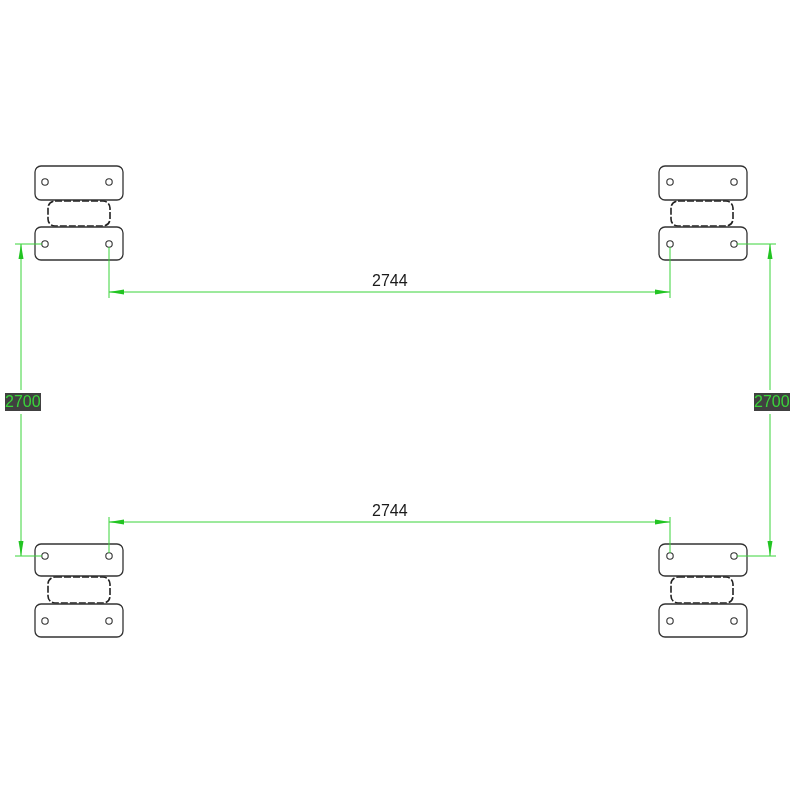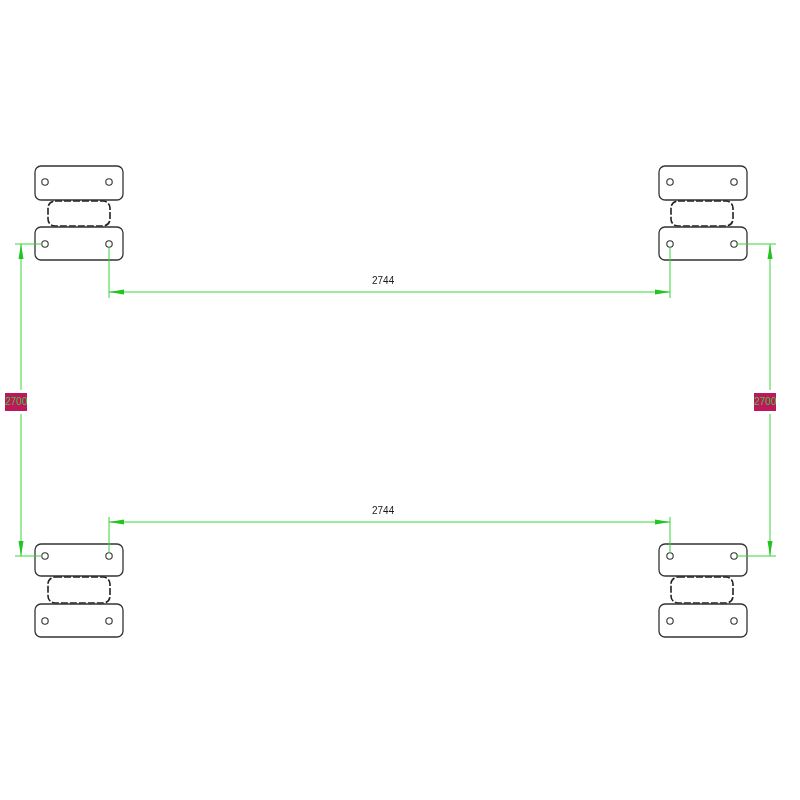--- a/index.html
+++ b/index.html
@@ -3,23 +3,23 @@
   <meta charset="utf-8">
   <style>
     html, body { margin: 0; padding: 0; background: #ffffff; }
     body { width: 800px; height: 800px; overflow: hidden; position: relative; font-family: "Liberation Sans", sans-serif; }
     svg { position: absolute; left: 0; top: 0; }
     .plate { fill: #ffffff; stroke: #333333; stroke-width: 1.3; }
     .hole { fill: #ffffff; stroke: #333333; stroke-width: 1.1; }
     .cushion { fill: #ffffff; stroke: #222222; stroke-width: 1.6; stroke-dasharray: 7 2; }
     .dim { stroke: #3ad43a; stroke-width: 1; fill: none; }
     .arrow { fill: #22c422; }
-    .lbl { position: absolute; font-size: 10px; line-height: 14px; white-space: nowrap; }
+    .lbl { position: absolute; font-size: 16px; line-height: 14px; white-space: nowrap; }
     .lbl.black { color: #1a1a1a; }
-    .lbl.green { color: #3ad43a; background: #be185d; padding: 2px 0; }
+    .lbl.green { color: #3ad43a; background: #404040; padding: 2px 0; }
   </style>
 </head>
 <body>
 
 <svg width="800" height="800" viewBox="0 0 800 800">
 
   <g>
     <rect class="plate" x="35" y="166" width="88" height="34" rx="6"></rect>
     <circle class="hole" cx="45" cy="182" r="3.2"></circle>
     <circle class="hole" cx="109" cy="182" r="3.2"></circle>

